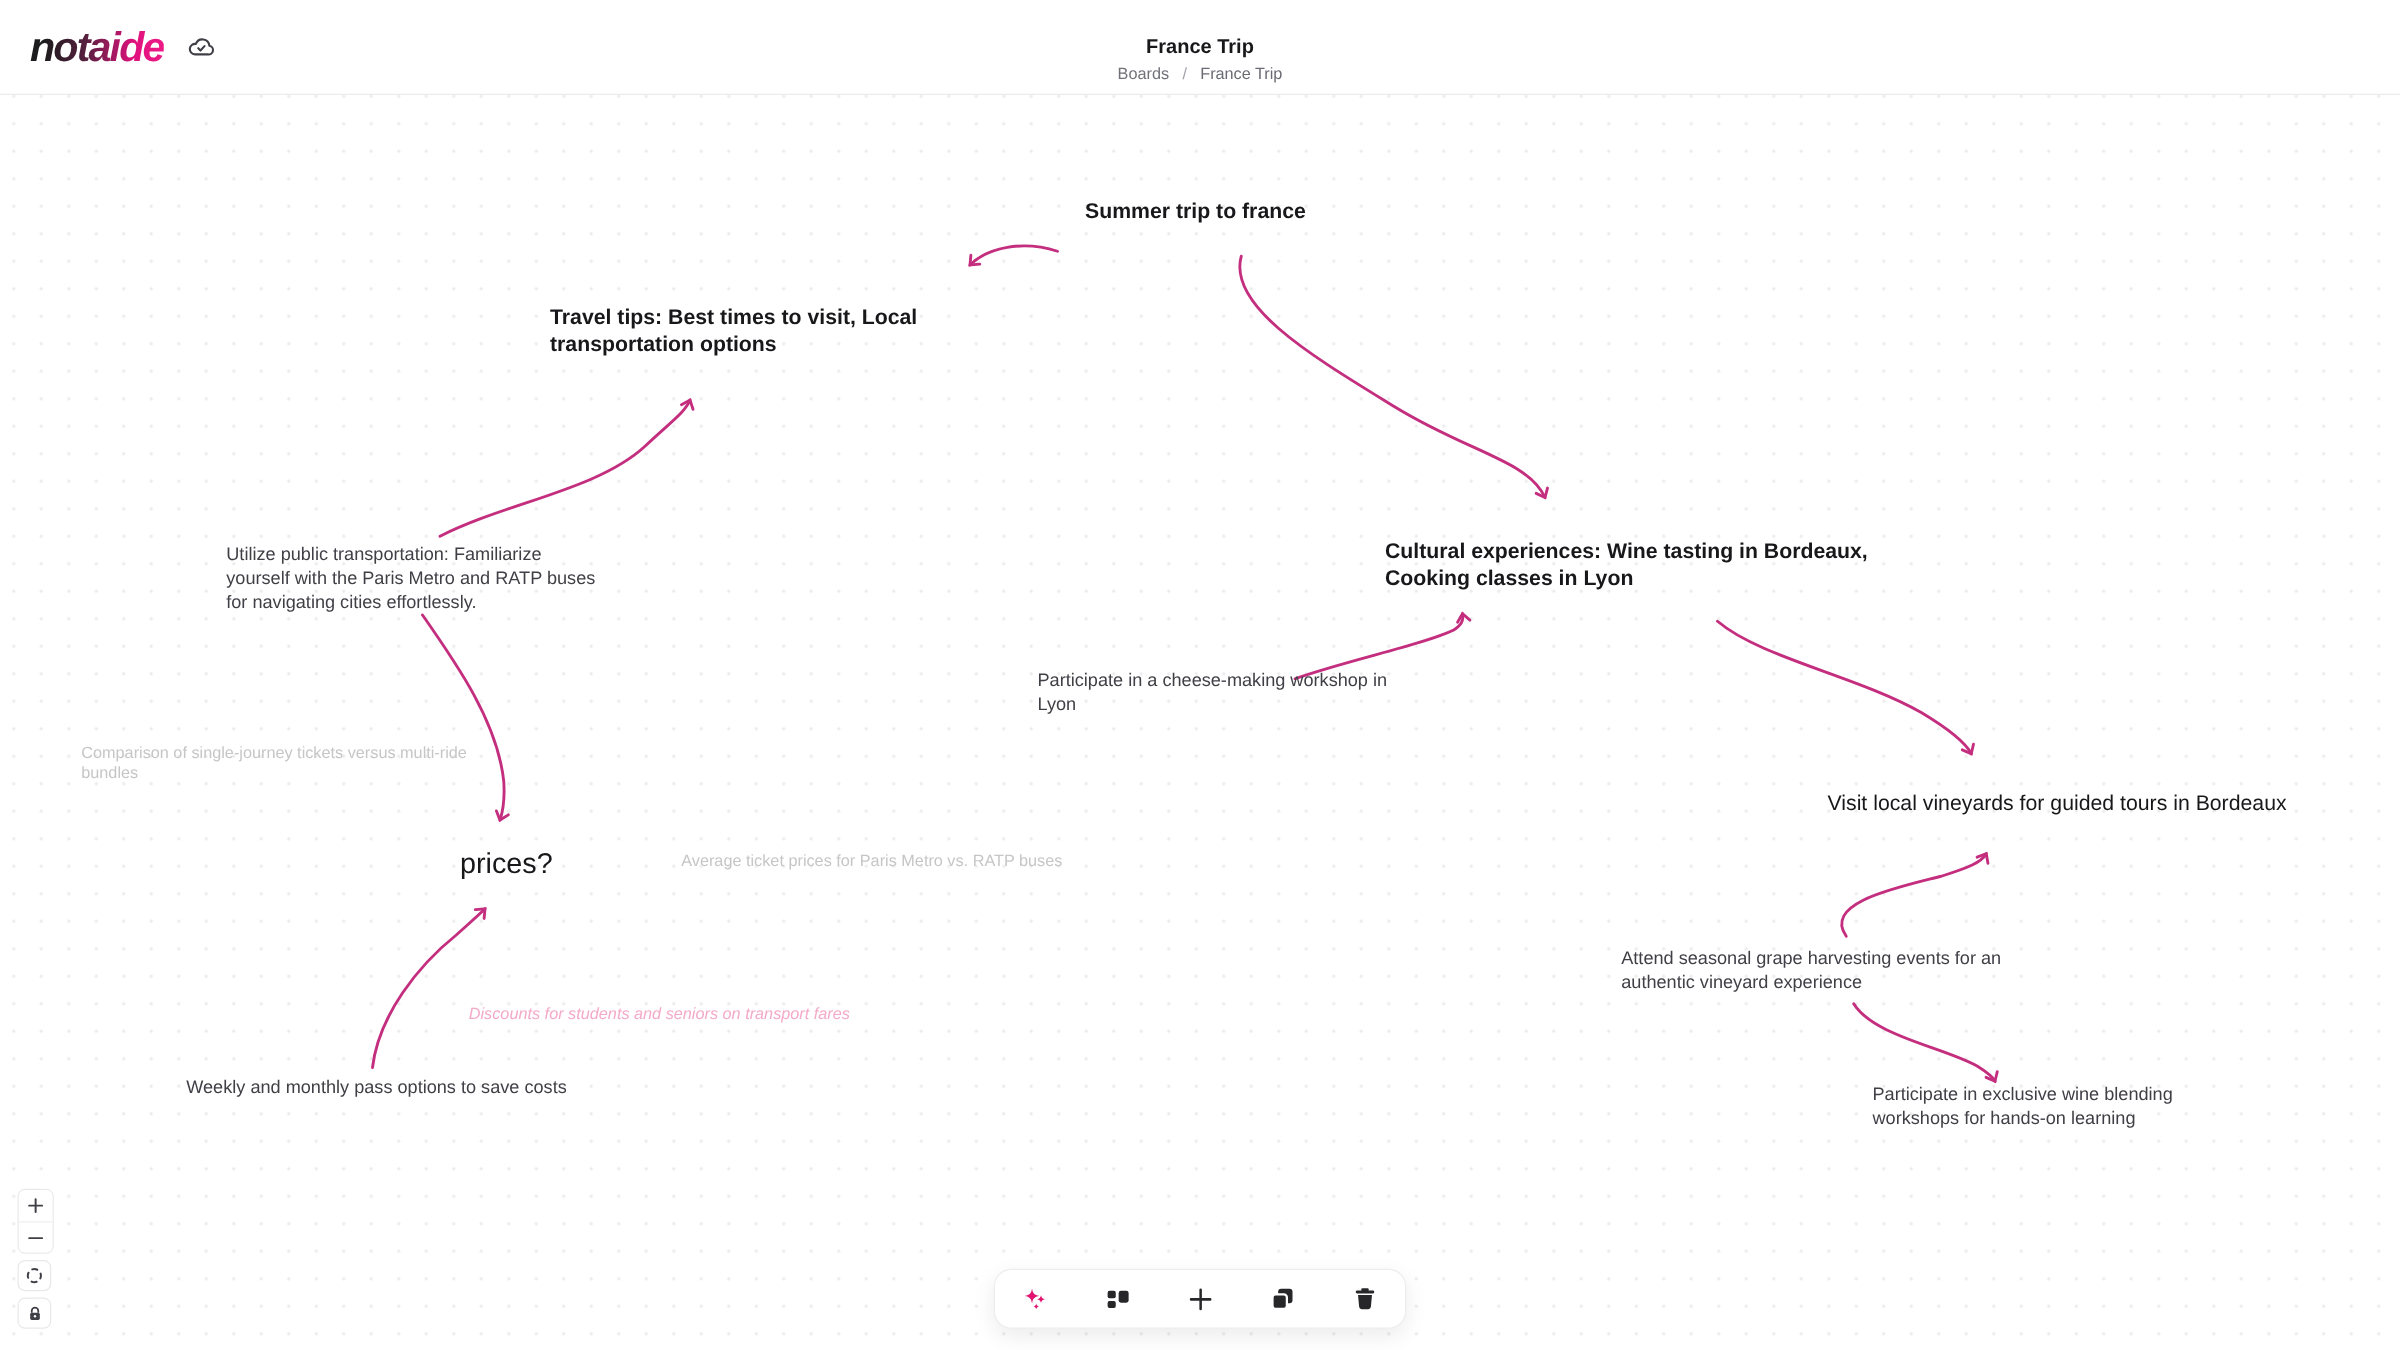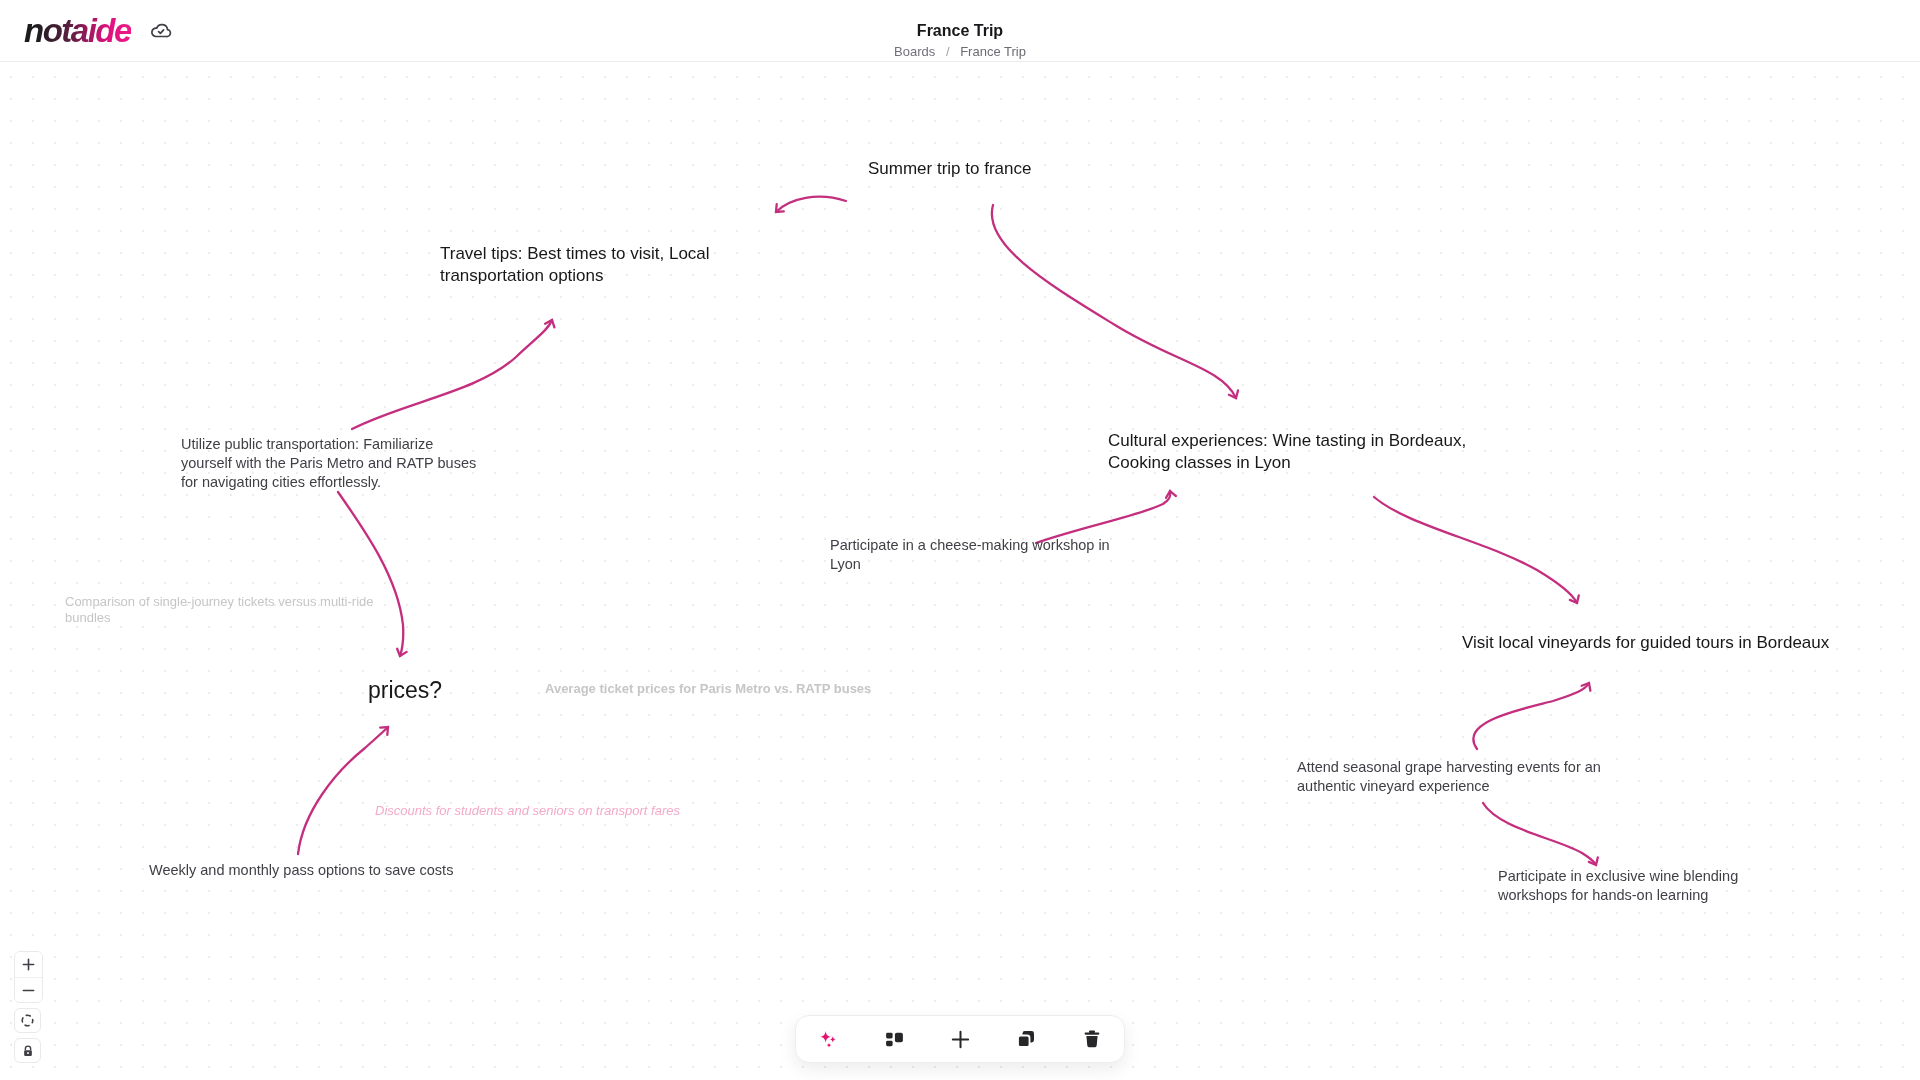--- a/index.html
+++ b/index.html
@@ -10,30 +10,30 @@
   .canvas {
     position:absolute; inset:0;
     background-color:#fff;
     background-image:radial-gradient(circle, #ececec 1.2px, transparent 1.3px);
     background-size:22px 22px;
   }
   #edges { position:absolute; inset:0; width:1920px; height:1080px; }
   #edges path { fill:none; stroke:var(--accent); stroke-width:2.3; stroke-linecap:round; }
 
   .node { position:absolute; white-space:pre-line; cursor:default; }
-  .node.heading   { font-size:17px; font-weight:400; color:#18181b; line-height:1.3; }
+  .node.heading   { font-size:17px; font-weight:700; color:#18181b; line-height:1.3; }
   .node.heading2  { font-size:17px; font-weight:500; color:#18181b; line-height:1.3; }
   .node.bold      { font-size:23px; font-weight:400; color:#18181b; line-height:1.3;text-align:center; }
   .node.body      { font-size:14.5px; font-weight:400; color:#3f3f46; line-height:1.3; }
   .node.faded     { font-size:13px;  font-weight:400; color:#c6c6c8; line-height:1.25; }
   .node.faded-pink{ font-size:13px;  font-weight:400; color:#f3a9c8; line-height:1.25;font-style:italic; }
 
   
   .header {
-    position:absolute; top:0; left:0; right:0; height:62px; background:#fff;
+    position:absolute; top:0; left:0; right:0; height:76px; background:#fff;
     border-bottom:1px solid #ececee; display:flex; align-items:center;
     justify-content:space-between; padding:0 24px; z-index:20;
   }
   .header-left { display:flex; align-items:center; gap:18px; }
   .logo {
     font-size:33px; font-weight:800; font-style:italic; letter-spacing:-1.5px;
     color:#1c1c1e; cursor:pointer;
   }
   @supports (-webkit-background-clip: text) {
     .logo {
@@ -105,21 +105,21 @@
   <div id="nodes-layer">
       <div class="node heading" style="left: 868px; top: 158px;">Summer trip to france</div>
       <div class="node heading" style="left: 440px; top: 243px;">Travel tips: Best times to visit, Local
 transportation options</div>
       <div class="node body" style="left: 181px; top: 435px;">Utilize public transportation: Familiarize
 yourself with the Paris Metro and RATP buses
 for navigating cities effortlessly.</div>
       <div class="node faded" style="left: 65px; top: 594px;">Comparison of single-journey tickets versus multi-ride
 bundles</div>
       <div class="node bold" style="left: 368px; top: 676px;">prices?</div>
-      <div class="node faded" style="left: 545px; top: 681px; font-weight: bold;">Average ticket prices for Paris Metro vs. RATP buses</div>
+      <div class="node faded" style="left: 545px; top: 681px;">Average ticket prices for Paris Metro vs. RATP buses</div>
       <div class="node faded-pink" style="left: 375px; top: 803px;">Discounts for students and seniors on transport fares</div>
       <div class="node body" style="left: 149px; top: 861px;">Weekly and monthly pass options to save costs</div>
       <div class="node heading" style="left: 1108px; top: 430px;">Cultural experiences: Wine tasting in Bordeaux,
 Cooking classes in Lyon</div>
       <div class="node body" style="left: 830px; top: 536px;">Participate in a cheese-making workshop in
 Lyon</div>
       <div class="node heading2" style="left: 1462px; top: 632px;">Visit local vineyards for guided tours in Bordeaux</div>
       <div class="node body" style="left: 1297px; top: 758px;">Attend seasonal grape harvesting events for an
 authentic vineyard experience</div>
       <div class="node body" style="left: 1498px; top: 867px;">Participate in exclusive wine blending

